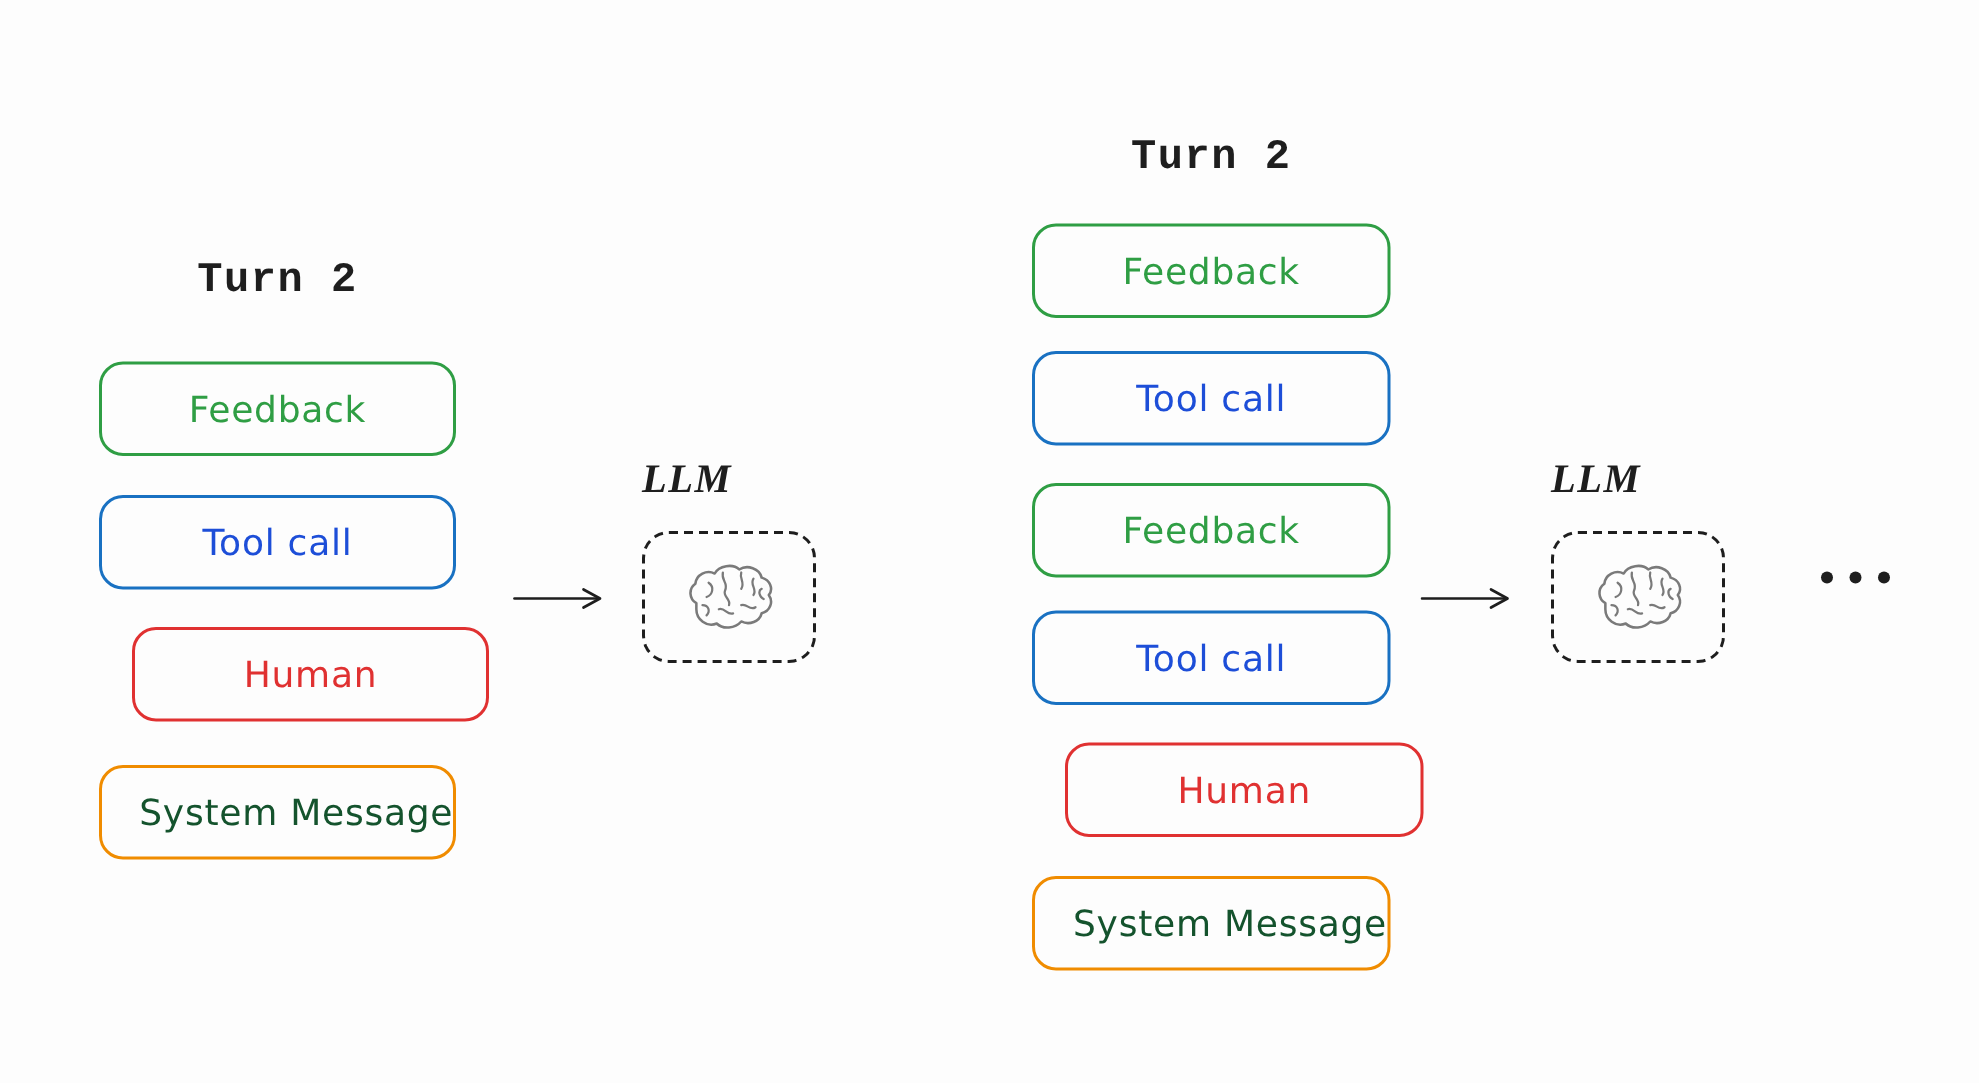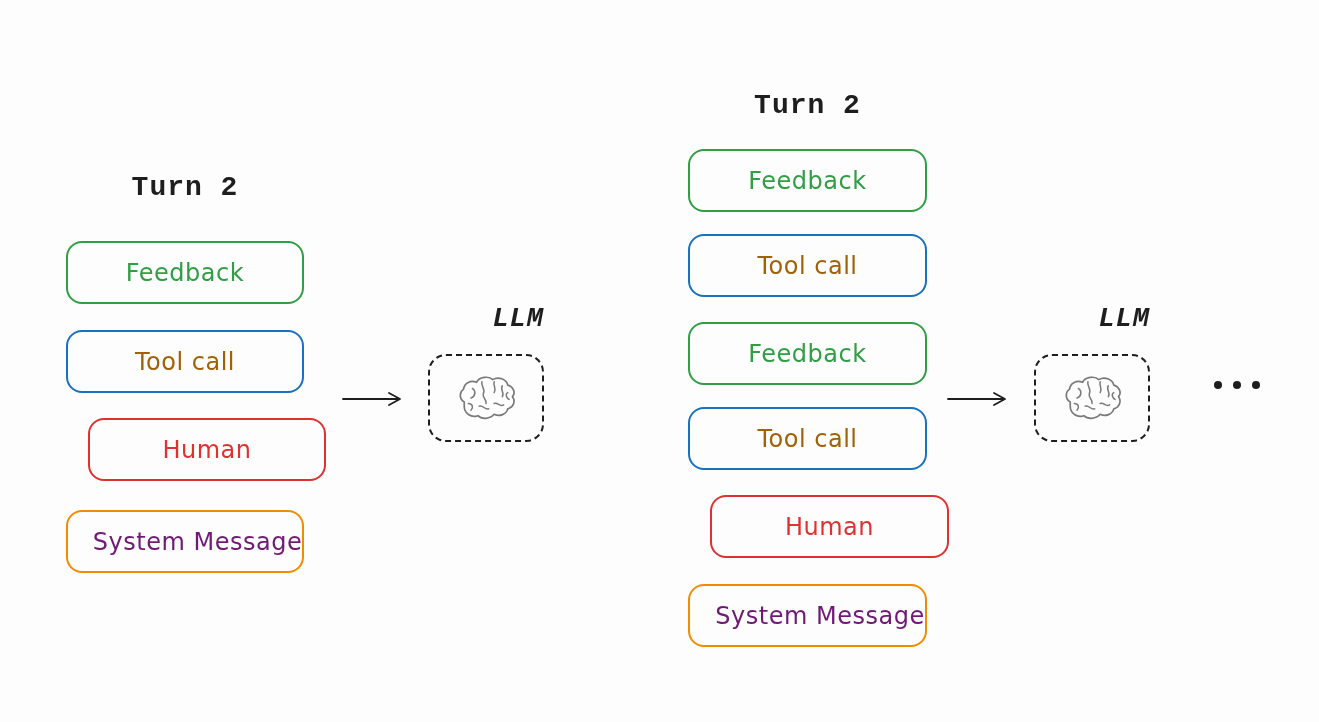--- a/index.html
+++ b/index.html
@@ -17,27 +17,27 @@
     position:absolute;width:238px;height:63px;border-radius:16px;
     border:2px solid #ec4899;background:#fdfdfd;
     display:flex;align-items:center;justify-content:center;
     box-sizing:border-box;
   }
   .msg-label{
     font-family:"DejaVu Sans", cursive, sans-serif;
     font-size:24px;font-weight:500;letter-spacing:0.5px;white-space:nowrap;
   }
   .c-green {border-color:#2f9e44;color:#2f9e44;}
-  .c-blue  {border-color:#1971c2;color:#a16207;}
+  .c-blue  {border-color:#1971c2;color:#1d4ed8;}
   .c-red   {border-color:#e03131;color:#e03131;margin-left:22px;}
-  .c-orange{border-color:#f08c00;color:#701a75;padding-left:25px;}
+  .c-orange{border-color:#f08c00;color:#14532d;padding-left:25px;}
   .llm-label{
-    font-family:Liberation Mono, monospace;
+    font-family:Liberation Serif, serif;
     font-style:italic;font-weight:bold;font-size:27px;
-    color:#1e1e1e;text-align:right;letter-spacing:1px;
+    color:#1e1e1e;text-align:left;letter-spacing:1px;
   }
   .llm-box{
     position:absolute;width:116px;height:88px;box-sizing:border-box;
     border:2px dashed #1e1e1e;border-radius:18px;background:#fdfdfd;
     display:flex;align-items:center;justify-content:center;
   }
   .dot{
     position:absolute;width:8px;height:8px;border-radius:50%;background:#1e1e1e;
   }
   .arrow-svg, .brain-svg{display:block;}

